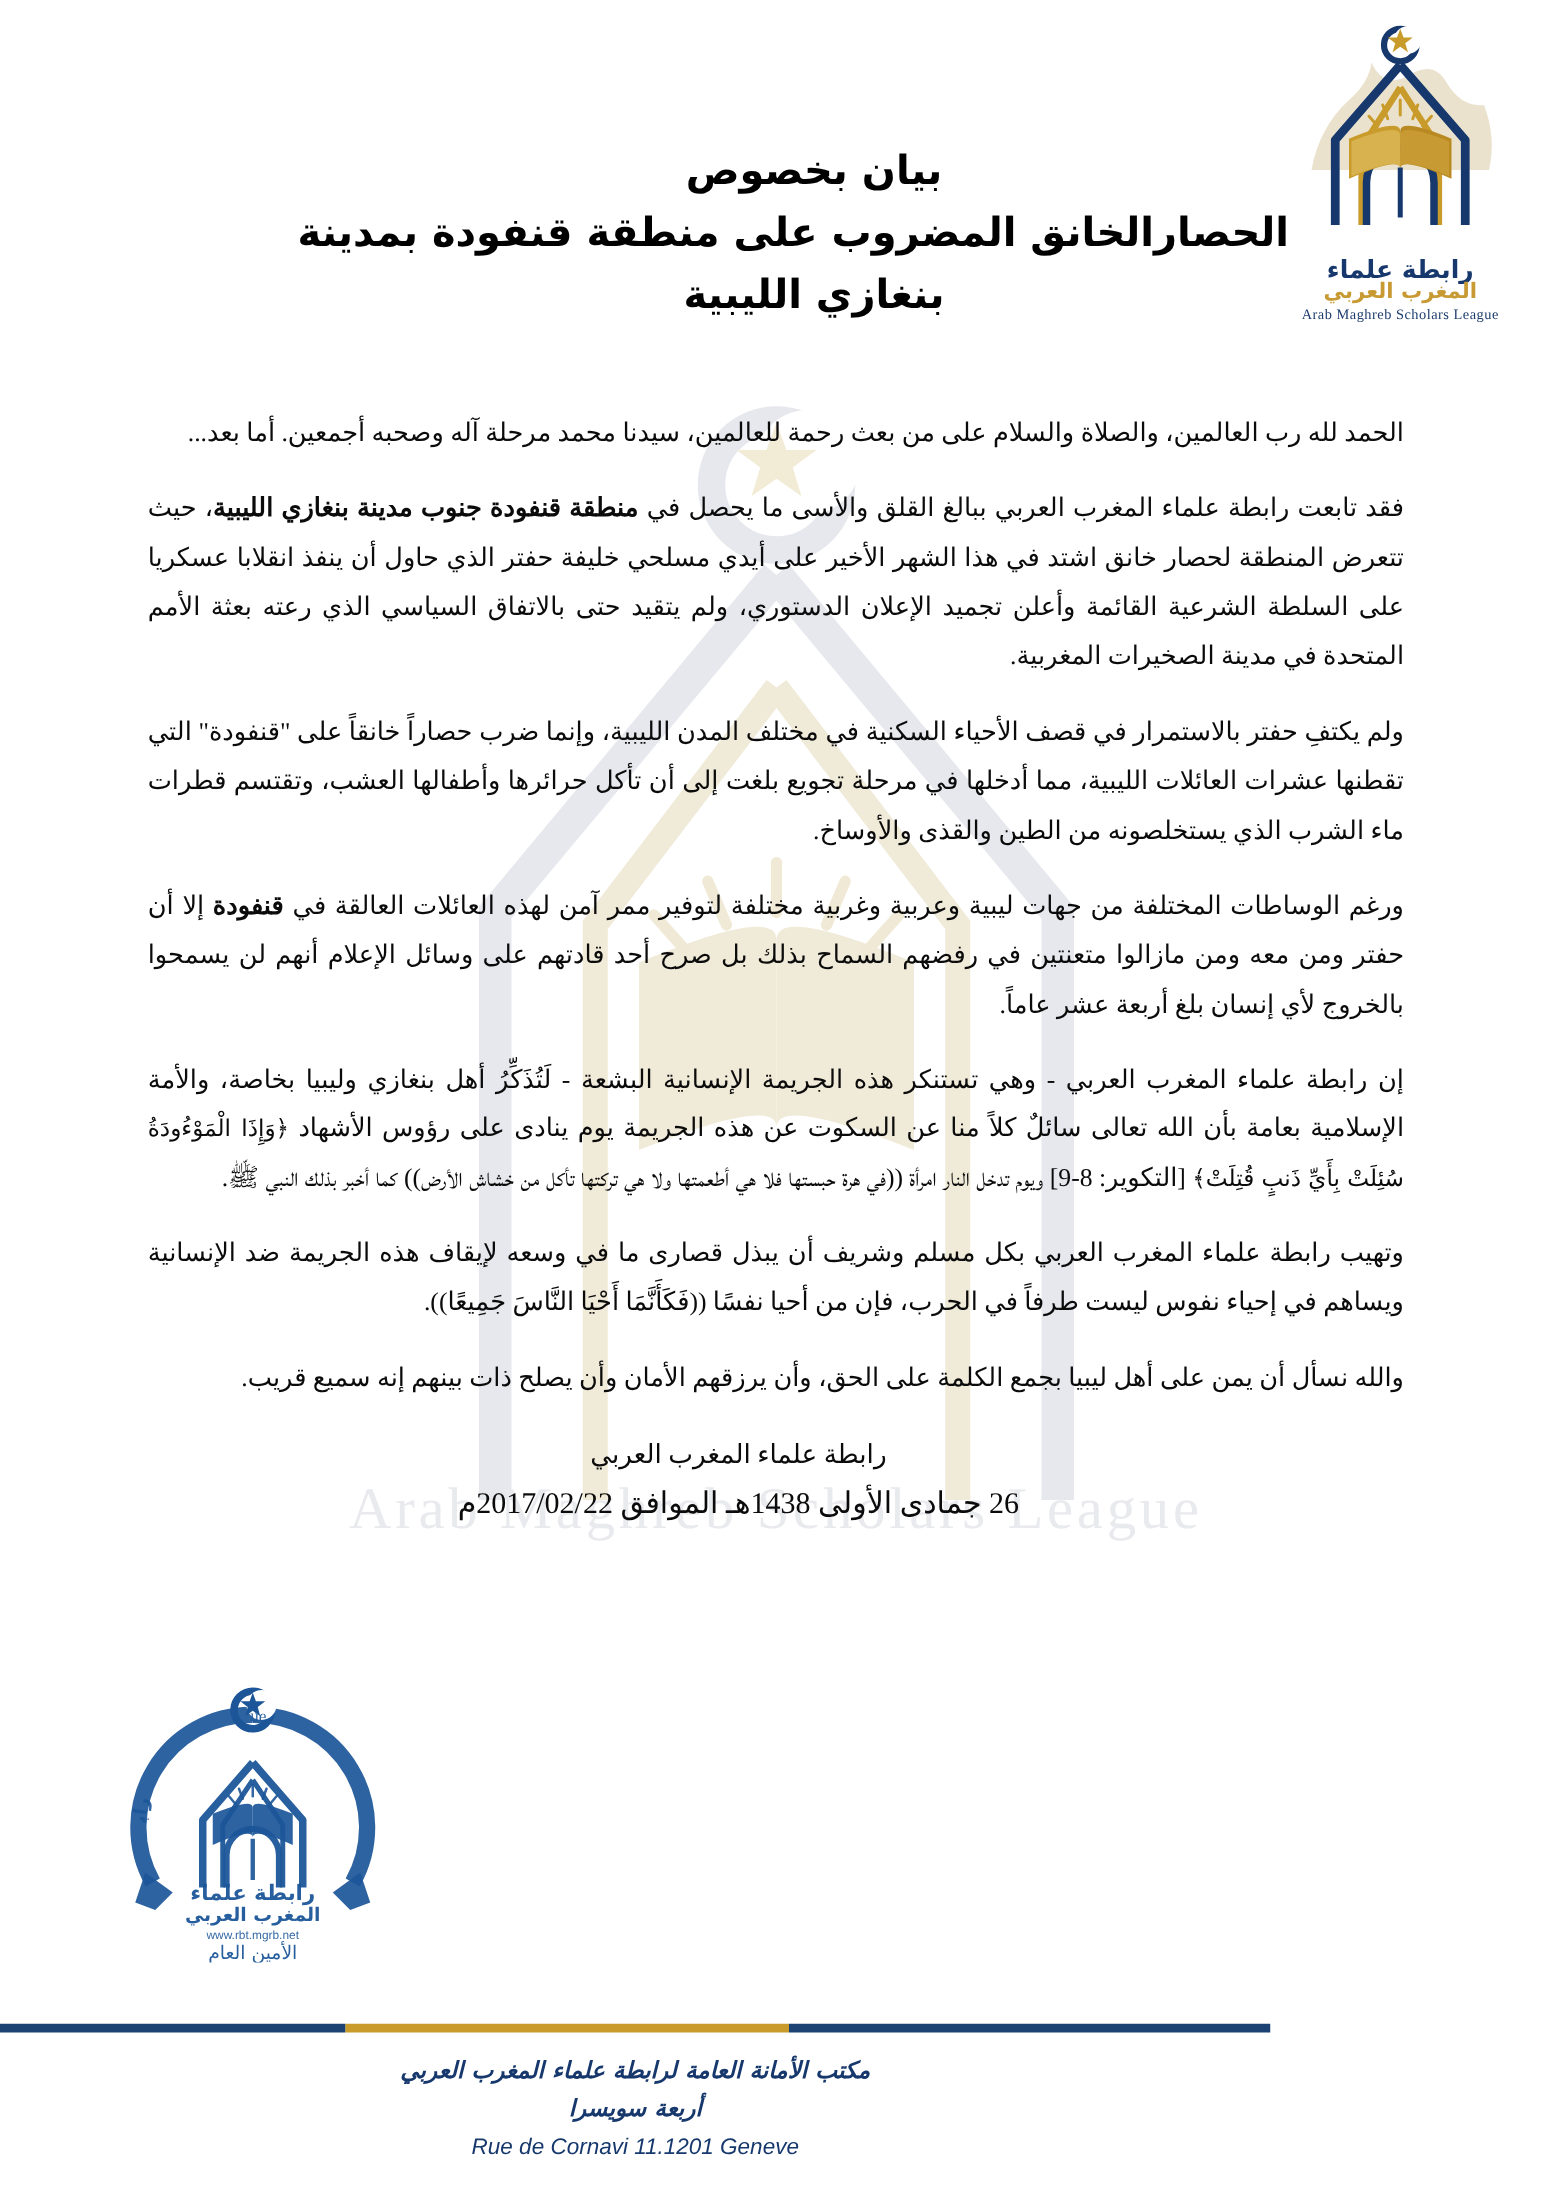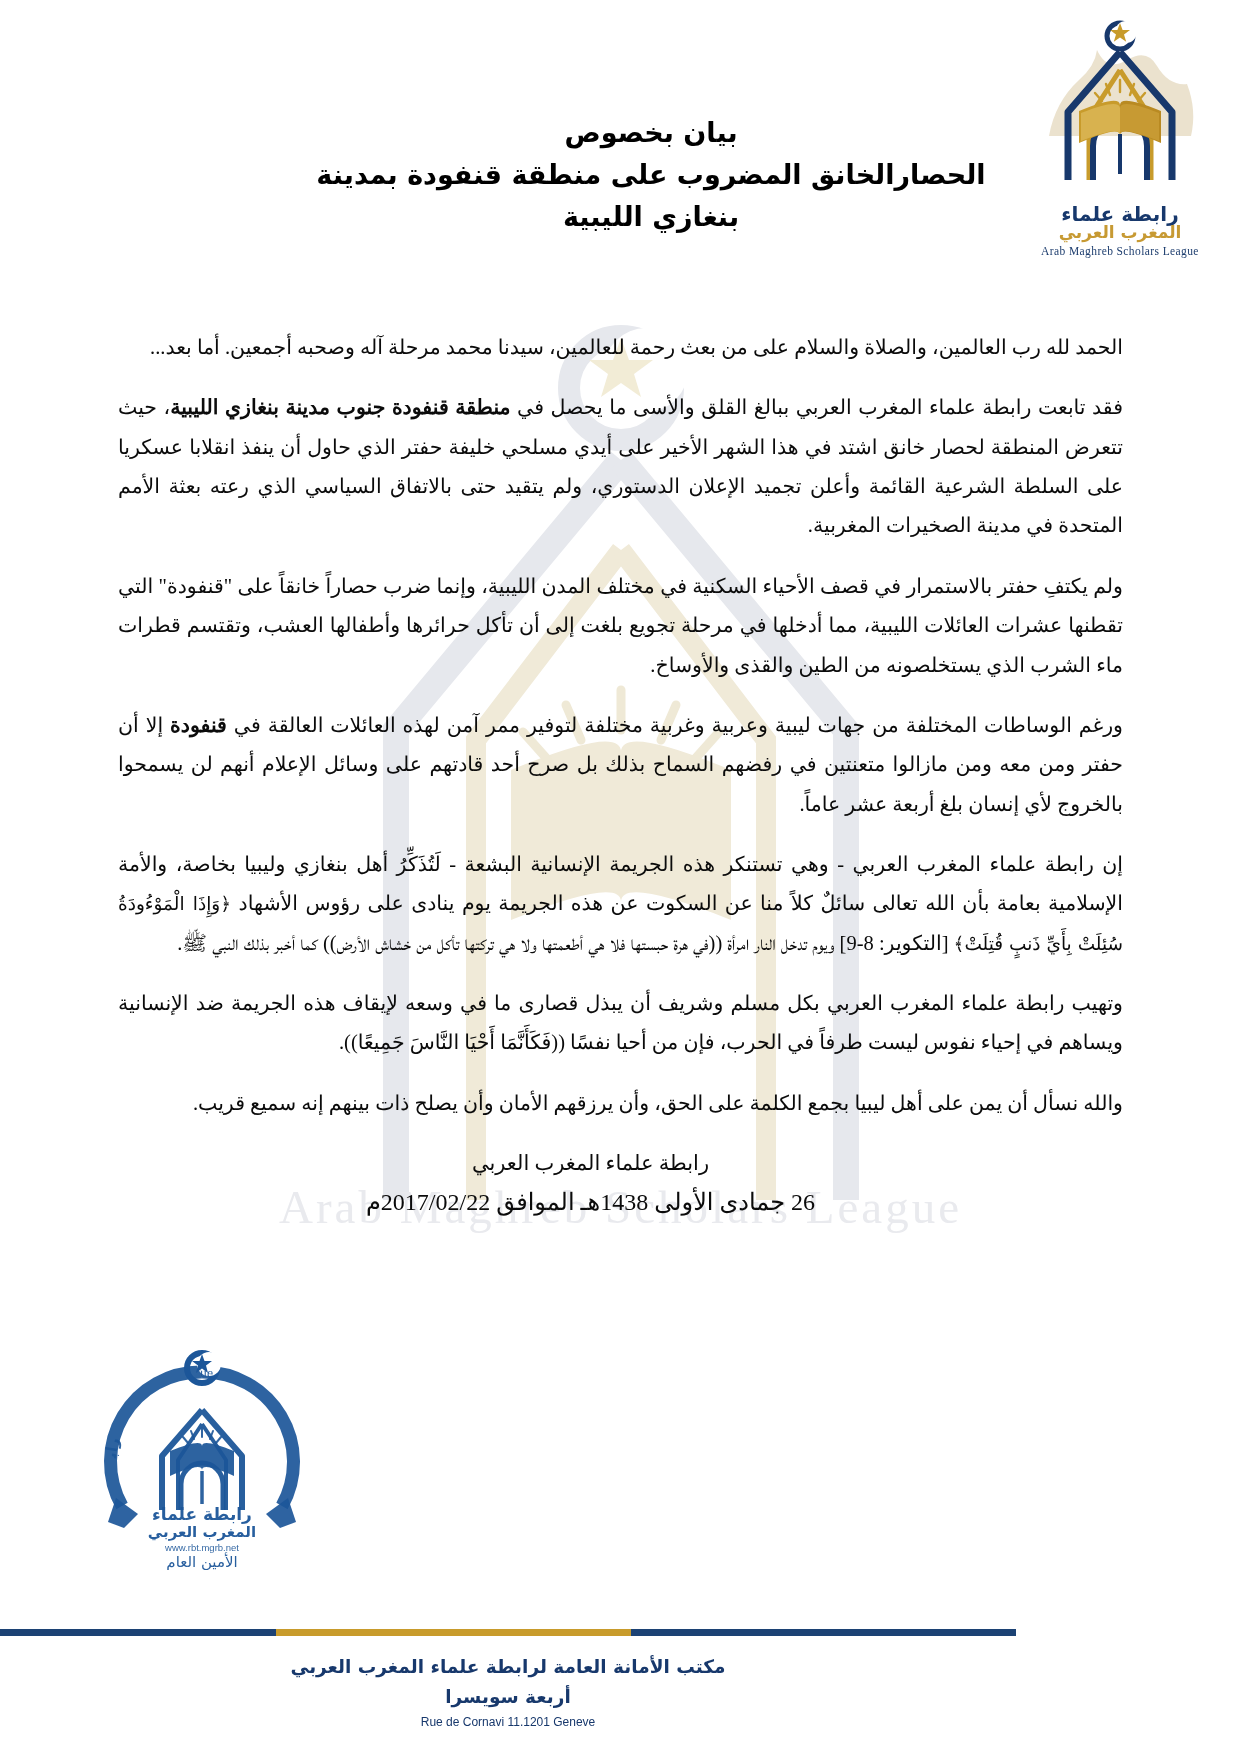--- a/index.html
+++ b/index.html
@@ -81,21 +81,21 @@
   
   .doc-title {
     position: absolute;
     top: 112px;
     right: 210px;
     width: 760px;
     text-align: center;
     z-index: 3;
     font-family: "DejaVu Sans", sans-serif;
     font-weight: bold;
-    font-size: 27px;
+    font-size: 32px;
     line-height: 1.55;
     color: #000;
   }
   .doc-title div { white-space: nowrap; }
 
   
   .content {
     position: relative;
     z-index: 2;
     margin: 0 118px 0 118px;
@@ -147,20 +147,21 @@
     z-index: 4;
   }
 
   
   .footer {
     position: absolute;
     left: 0;
     bottom: 0;
     width: 1016px;
     z-index: 5;
+    font-style: italic;
   }
   .footer-rule {
     display: flex;
     width: 1105px;
     margin: 0 auto;
     height: 7px;
   }
   .rule-seg-navy-r { flex: 0 0 385px; background: #1c4274; }
   .rule-seg-gold   { flex: 0 0 355px; background: #c89b2b; }
   .rule-seg-navy-l { flex: 1 1 auto;  background: #1c4274; }
@@ -171,21 +172,21 @@
   }
   .f-ar {
     font-family: "DejaVu Sans", sans-serif;
     font-size: 18.5px;
     font-weight: bold;
     color: #17386c;
     line-height: 1.65;
   }
   .f-en {
     font-family: "Liberation Sans", sans-serif;
-    font-size: 12px;
+    font-size: 18px;
     color: #17386c;
     line-height: 1.6;
     direction: ltr;
   }
 </style>
 </head>
 <body>
 
 <div class="watermark">
   <svg class="wm-svg" width="720" height="960" viewBox="0 0 720 960">

